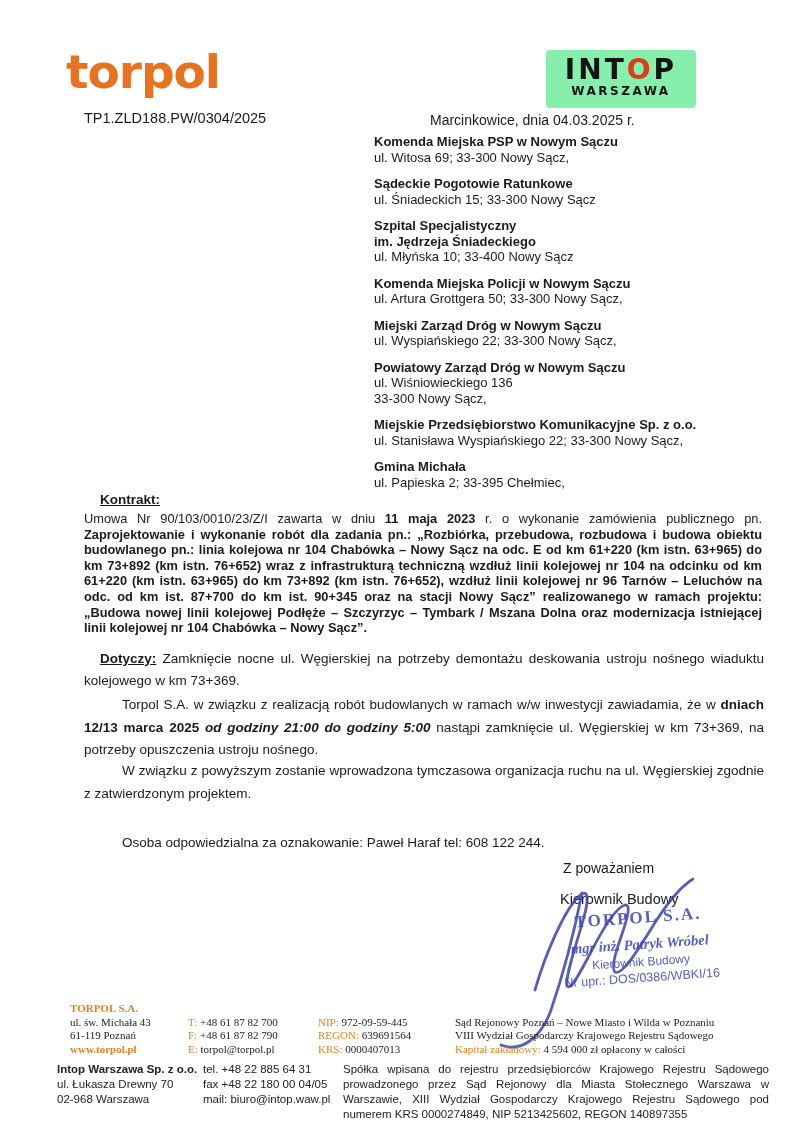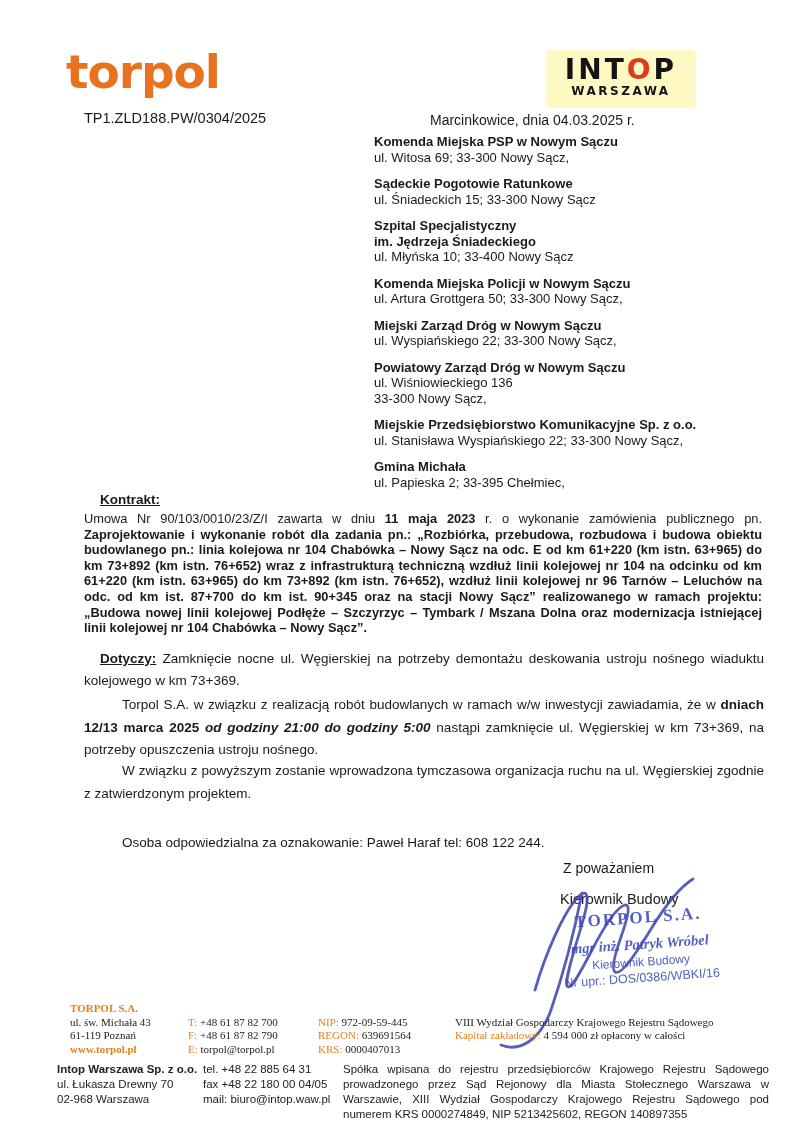--- a/index.html
+++ b/index.html
@@ -2,21 +2,21 @@
 <html><head>
 <meta charset="utf-8">
 <style>
   html,body{margin:0;padding:0;background:#fff;}
   .page{position:relative;width:800px;height:1131px;background:#ffffff;
         font-family:"Liberation Sans",sans-serif;color:#1a1a1a;overflow:hidden;}
 
   
   .logo-torpol{position:absolute;left:66px;top:48px;font-family:"DejaVu Sans",sans-serif;
         font-weight:bold;font-size:47px;line-height:1;color:#E8721F;letter-spacing:-1px;}
-  .logo-intop{position:absolute;left:546px;top:50px;width:150px;height:58px;background:#fef9c3;
+  .logo-intop{position:absolute;left:546px;top:50px;width:150px;height:58px;background:#86efac;
         border-radius:4px;text-align:center;box-sizing:border-box;padding-top:6px;}
   .intop-line1{font-family:"DejaVu Sans",sans-serif;font-weight:bold;font-size:28px;line-height:28px;
         letter-spacing:3px;color:#141414;}
   .intop-o{color:#DF3A1C;}
   .intop-line2{font-family:"DejaVu Sans",sans-serif;font-weight:bold;font-size:12px;line-height:14px;
         letter-spacing:2.5px;color:#141414;}
 
   .ref{position:absolute;left:84px;top:110px;font-size:14.5px;}
   .dateline{position:absolute;left:430px;top:112px;font-size:14px;}
 
@@ -162,20 +162,21 @@
       <div><span class="olabel">T:</span><span> +48 61 87 82 700</span></div>
       <div><span class="olabel">F:</span><span> +48 61 87 82 790</span></div>
       <div><span class="olabel">E:</span><span> torpol@torpol.pl</span></div>
     </div>
     <div class="f1c3">
       <div><span class="olabel">NIP:</span><span> 972-09-59-445</span></div>
       <div><span class="olabel">REGON:</span><span> 639691564</span></div>
       <div><span class="olabel">KRS:</span><span> 0000407013</span></div>
     </div>
     <div class="f1c4">
+      <div>Sąd Rejonowy Poznań – Nowe Miasto i Wilda w Poznaniu</div>
       <div>VIII Wydział Gospodarczy Krajowego Rejestru Sądowego</div>
       <div><span class="olabel">Kapitał zakładowy:</span><span> 4 594 000 zł opłacony w całości</span></div>
     </div>
   </div>
 
   <div class="footer2">
     <div class="f2c1">
       <div class="nm">Intop Warszawa Sp. z o.o.</div>
       <div>ul. Łukasza Drewny 70</div>
       <div>02-968 Warszawa</div>

